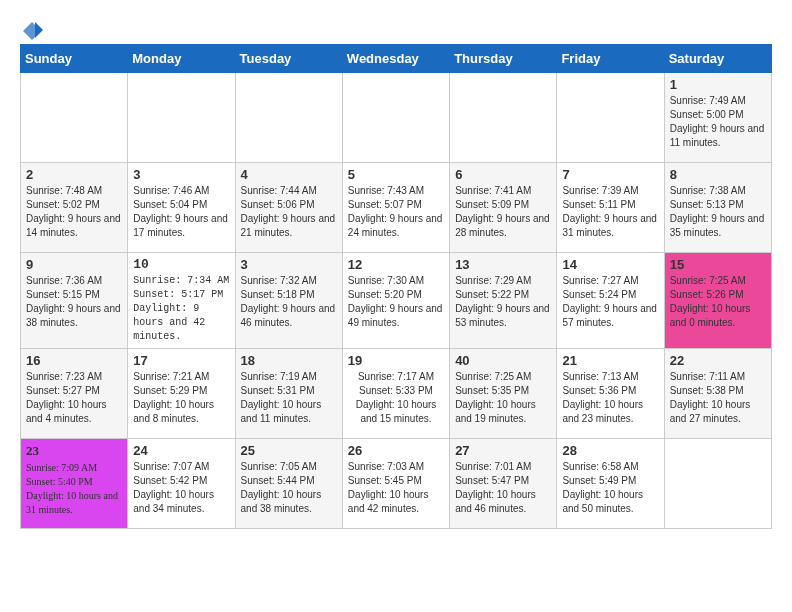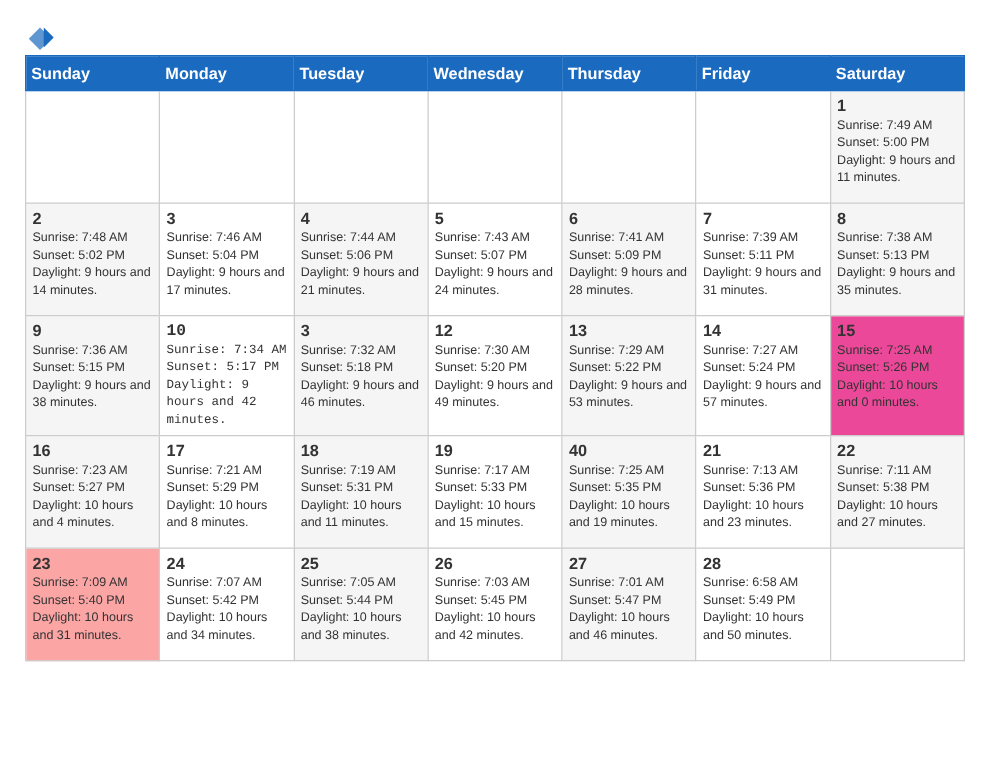--- a/index.html
+++ b/index.html
@@ -233,21 +233,21 @@
 Daylight: 10 hours and 8 minutes.</div>
         </td>
         <td style="background: rgb(245, 245, 245);">
           <span class="day-num">18</span>
           <div class="day-info" style="white-space: pre-line;">Sunrise: 7:19 AM
 Sunset: 5:31 PM
 Daylight: 10 hours and 11 minutes.</div>
         </td>
         <td style="background: rgb(255, 255, 255);">
           <span class="day-num">19</span>
-          <div class="day-info" style="white-space: pre-line;">Sunrise: 7:17 AM
+          <div class="day-info" style="white-space: pre-line; text-align: center;">Sunrise: 7:17 AM
 Sunset: 5:33 PM
 Daylight: 10 hours and 15 minutes.</div>
         </td>
         <td style="background: rgb(245, 245, 245);">
           <span class="day-num">40</span>
           <div class="day-info" style="white-space: pre-line;">Sunrise: 7:25 AM
 Sunset: 5:35 PM
 Daylight: 10 hours and 19 minutes.</div>
         </td>
         <td style="background: rgb(255, 255, 255);">
@@ -257,21 +257,21 @@
 Daylight: 10 hours and 23 minutes.</div>
         </td>
         <td style="background: rgb(245, 245, 245);">
           <span class="day-num">22</span>
           <div class="day-info" style="white-space: pre-line;">Sunrise: 7:11 AM
 Sunset: 5:38 PM
 Daylight: 10 hours and 27 minutes.</div>
         </td>
       </tr>
       <tr>
-        <td style="background: #fca5a5;">
+        <td style="background: #d946ef; font-family: Liberation Serif, serif;">
           <span class="day-num">23</span>
           <div class="day-info" style="white-space: pre-line;">Sunrise: 7:09 AM
 Sunset: 5:40 PM
 Daylight: 10 hours and 31 minutes.</div>
         </td>
         <td style="background: rgb(255, 255, 255);">
           <span class="day-num">24</span>
           <div class="day-info" style="white-space: pre-line;">Sunrise: 7:07 AM
 Sunset: 5:42 PM
 Daylight: 10 hours and 34 minutes.</div>

